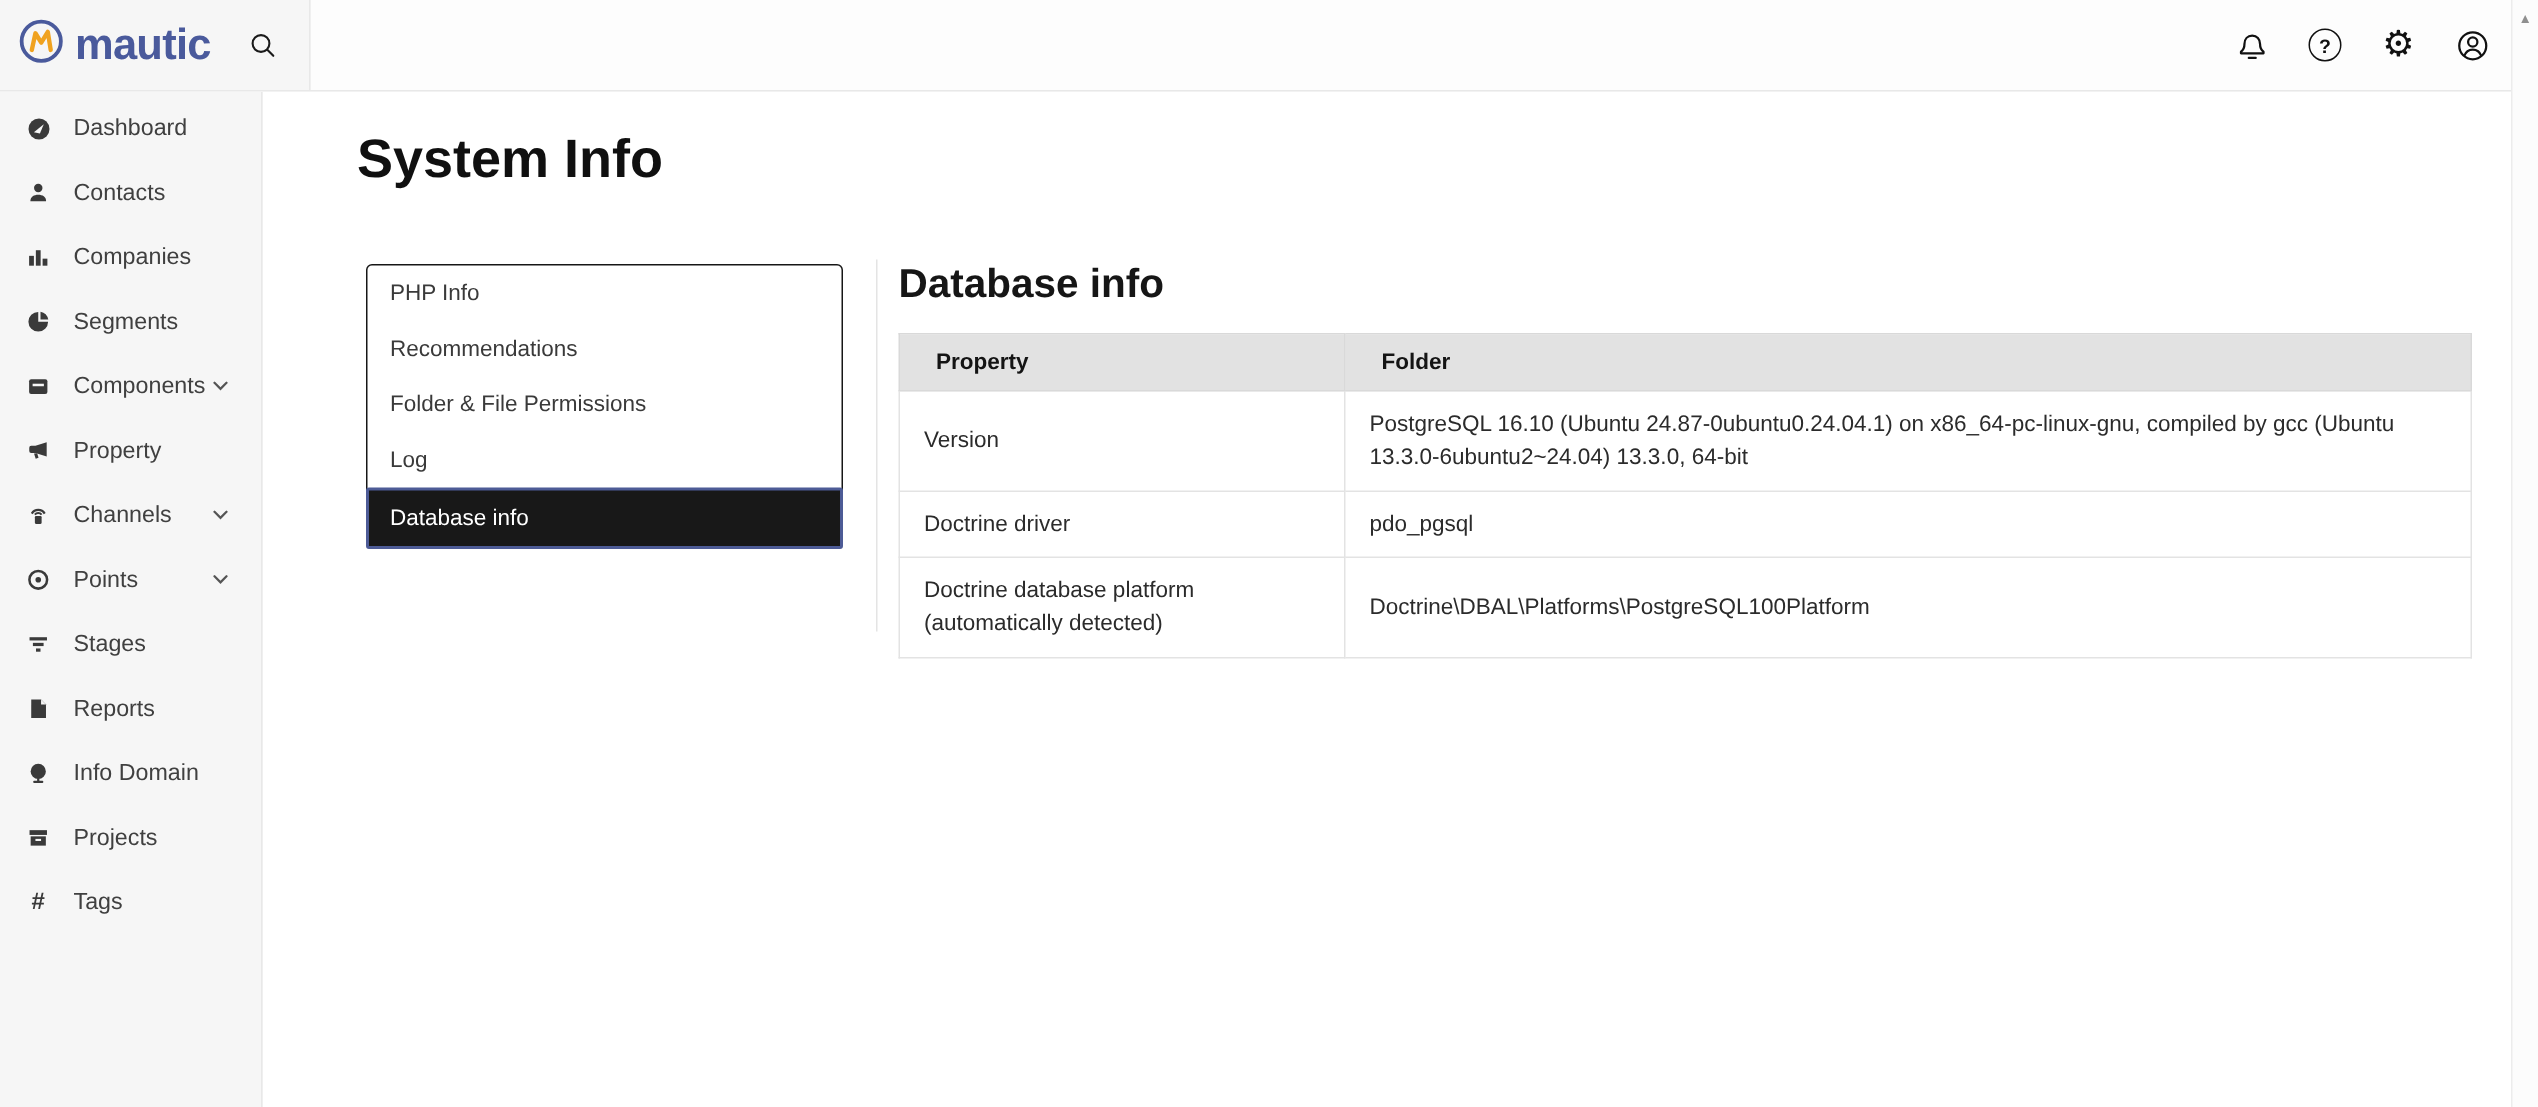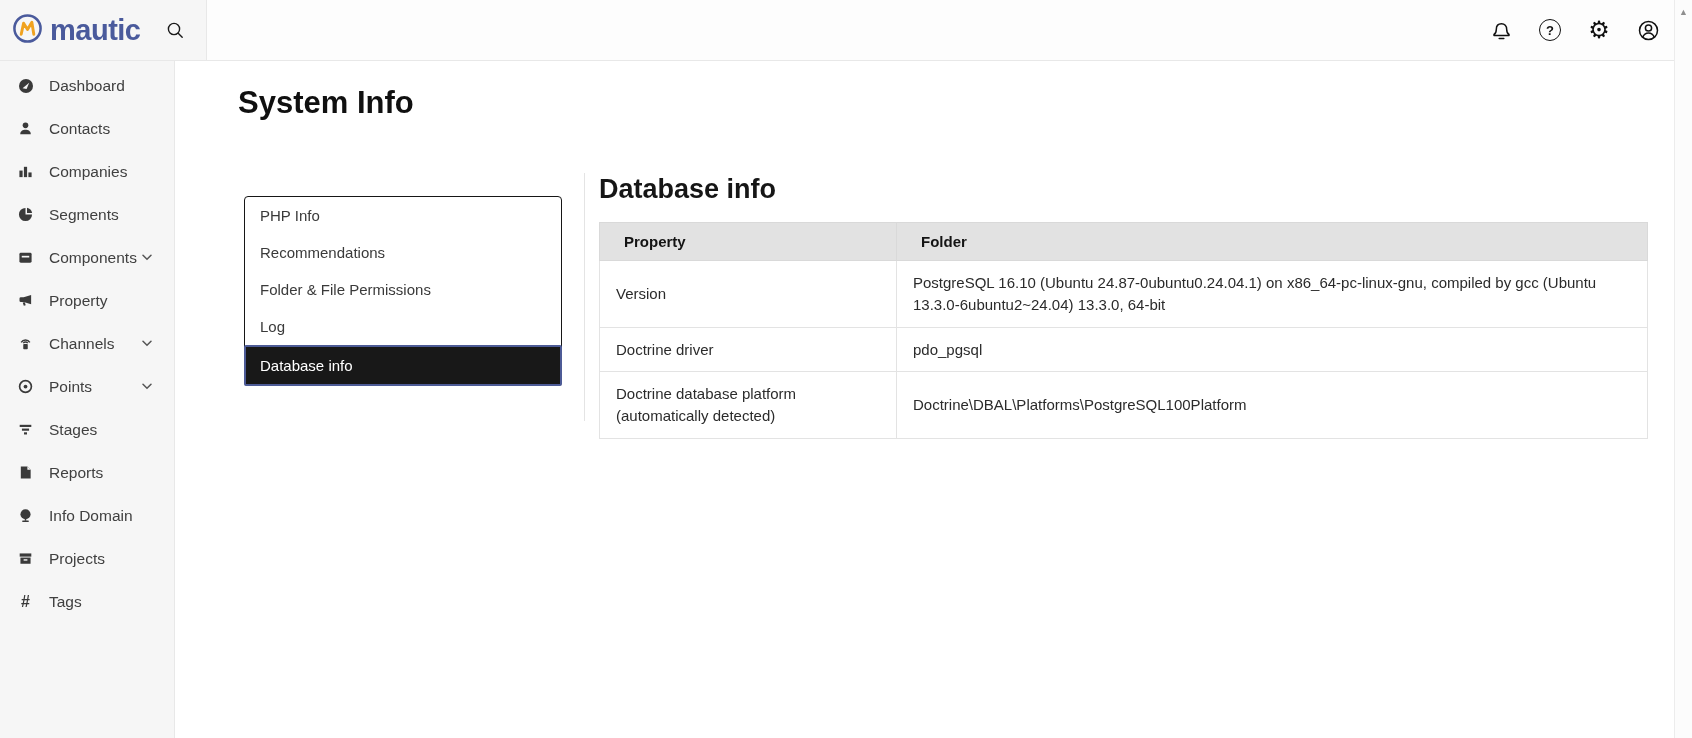--- a/index.html
+++ b/index.html
@@ -23,24 +23,24 @@
   
   #sidebar { position:fixed; top:61px; left:0; width:175px; bottom:0; background:#f6f6f6; border-right:1px solid #e8e8e8; padding-top:3px; }
   .nav-item { height:43px; display:flex; align-items:center; padding:0 22px 0 17px; cursor:pointer; color:#404040; }
   .nav-ico { width:17px; display:flex; justify-content:center; flex:0 0 17px; }
   .nav-label { margin-left:15px; font-size:15.5px; }
   .nav-chevron { margin-left:auto; display:flex; }
   .hash-glyph { font-size:16px; font-weight:bold; color:#3a3a3a; }
 
   
   #main { position:absolute; left:207px; top:61px; right:18px; bottom:0; background:#ffffff; }
-  #page-title { position:absolute; left:31px; top:24px; font-size:31px; font-weight:700; color:#101010; }
-
-  
-  #tabbox { position:absolute; left:37px; top:115px; width:318px; border:1px solid #161616; border-radius:4px; background:#ffffff;margin-top:20px; }
+  #page-title { position:absolute; left:31px; top:24px; font-size:36px; font-weight:700; color:#101010; }
+
+  
+  #tabbox { position:absolute; left:37px; top:115px; width:318px; border:1px solid #161616; border-radius:4px; background:#ffffff; }
   .tab-item { padding:10px 15px; font-size:15px; color:#3a3a3a; cursor:pointer; }
   .tab-item.active { background:#181818; color:#ffffff; border:2px solid #4d5b96; border-radius:2px; margin:0 -1px -1px -1px; padding:10px 14px; }
 
   
   #v-divider { position:absolute; left:377px; top:112px; width:1px; height:248px; background:#e4e4e4; }
 
   
   #panel { position:absolute; left:392px; top:105px; width:1049px; }
   #panel-heading { font-size:27px; font-weight:600; color:#161616; padding-top:8px; }
   table.info-table { width:100%; border-collapse:collapse; margin-top:17px; font-size:15px; color:#2b2b2b; }

